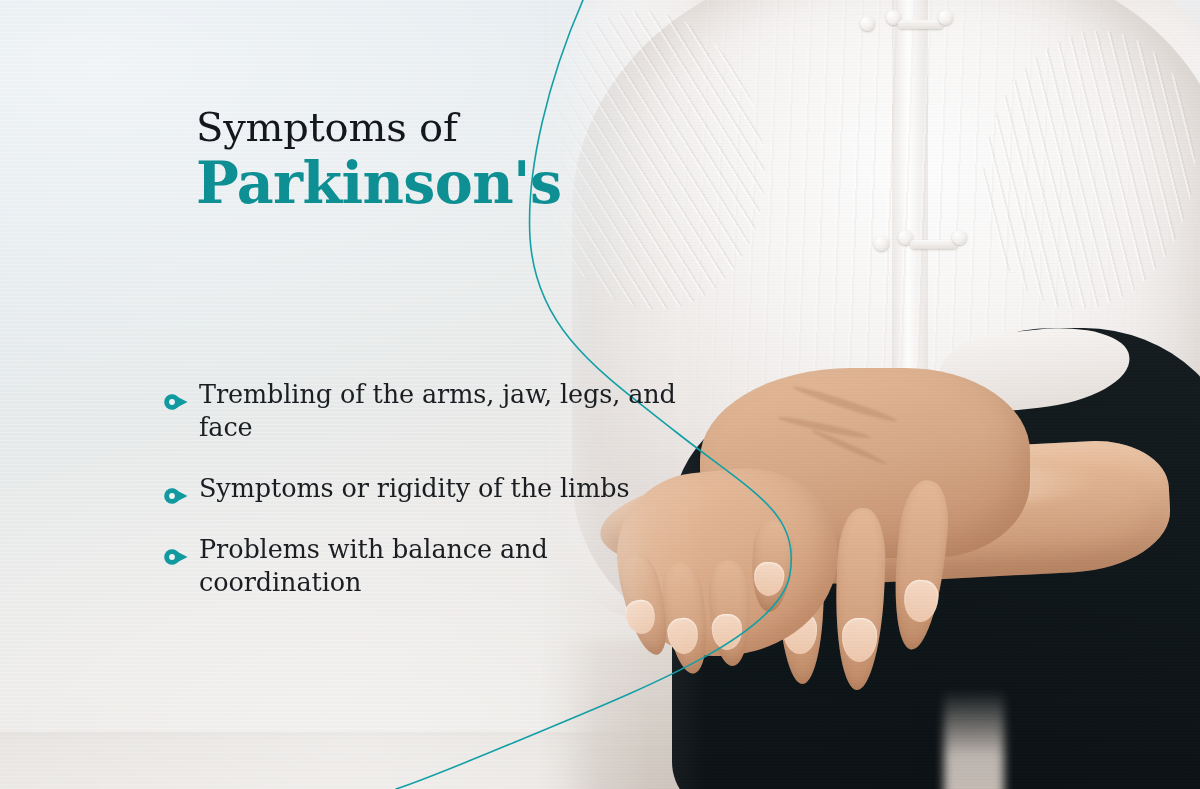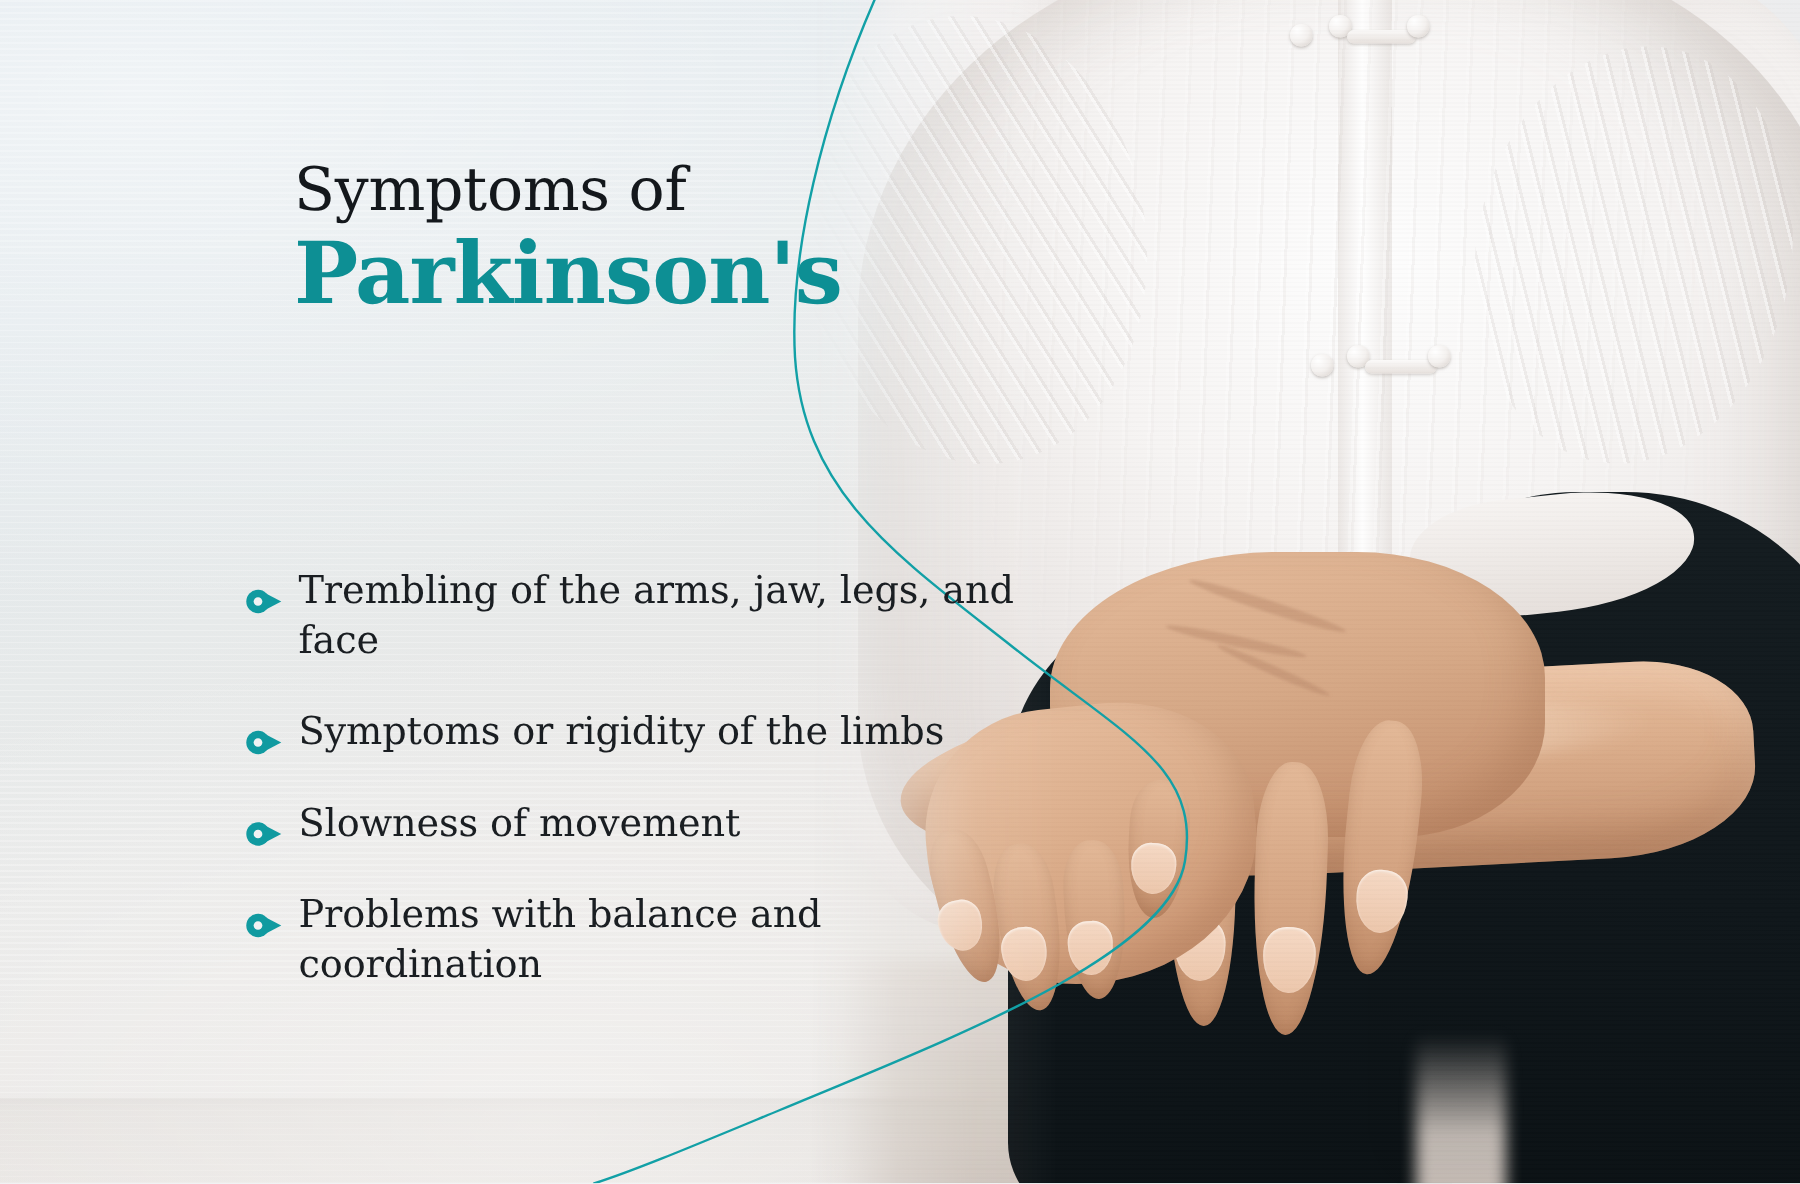--- a/index.html
+++ b/index.html
@@ -415,30 +415,20 @@
       <span class="bullet-pin">
         <svg width="26" height="18" viewBox="0 0 26 18">
           <path d="M9.5 1.2 L24.5 9 L9.5 16.8 Z" fill="#109aa0"></path>
           <circle cx="9" cy="9" r="7.8" fill="#109aa0"></circle>
           <circle cx="9" cy="9" r="2.9" fill="#f0f2f3"></circle>
         </svg>
       </span>
       <span class="txt">Symptoms or rigidity of the limbs</span>
     </li>
 
-    <li class="symptom-item">
-      <span class="bullet-pin">
-        <svg width="26" height="18" viewBox="0 0 26 18">
-          <path d="M9.5 1.2 L24.5 9 L9.5 16.8 Z" fill="#109aa0"></path>
-          <circle cx="9" cy="9" r="7.8" fill="#109aa0"></circle>
-          <circle cx="9" cy="9" r="2.9" fill="#f0f2f3"></circle>
-        </svg>
-      </span>
-      <span class="txt">Slowness of movement</span>
-    </li>
 
     <li class="symptom-item">
       <span class="bullet-pin">
         <svg width="26" height="18" viewBox="0 0 26 18">
           <path d="M9.5 1.2 L24.5 9 L9.5 16.8 Z" fill="#109aa0"></path>
           <circle cx="9" cy="9" r="7.8" fill="#109aa0"></circle>
           <circle cx="9" cy="9" r="2.9" fill="#f0f2f3"></circle>
         </svg>
       </span>
       <span class="txt">Problems with balance and coordination</span>

